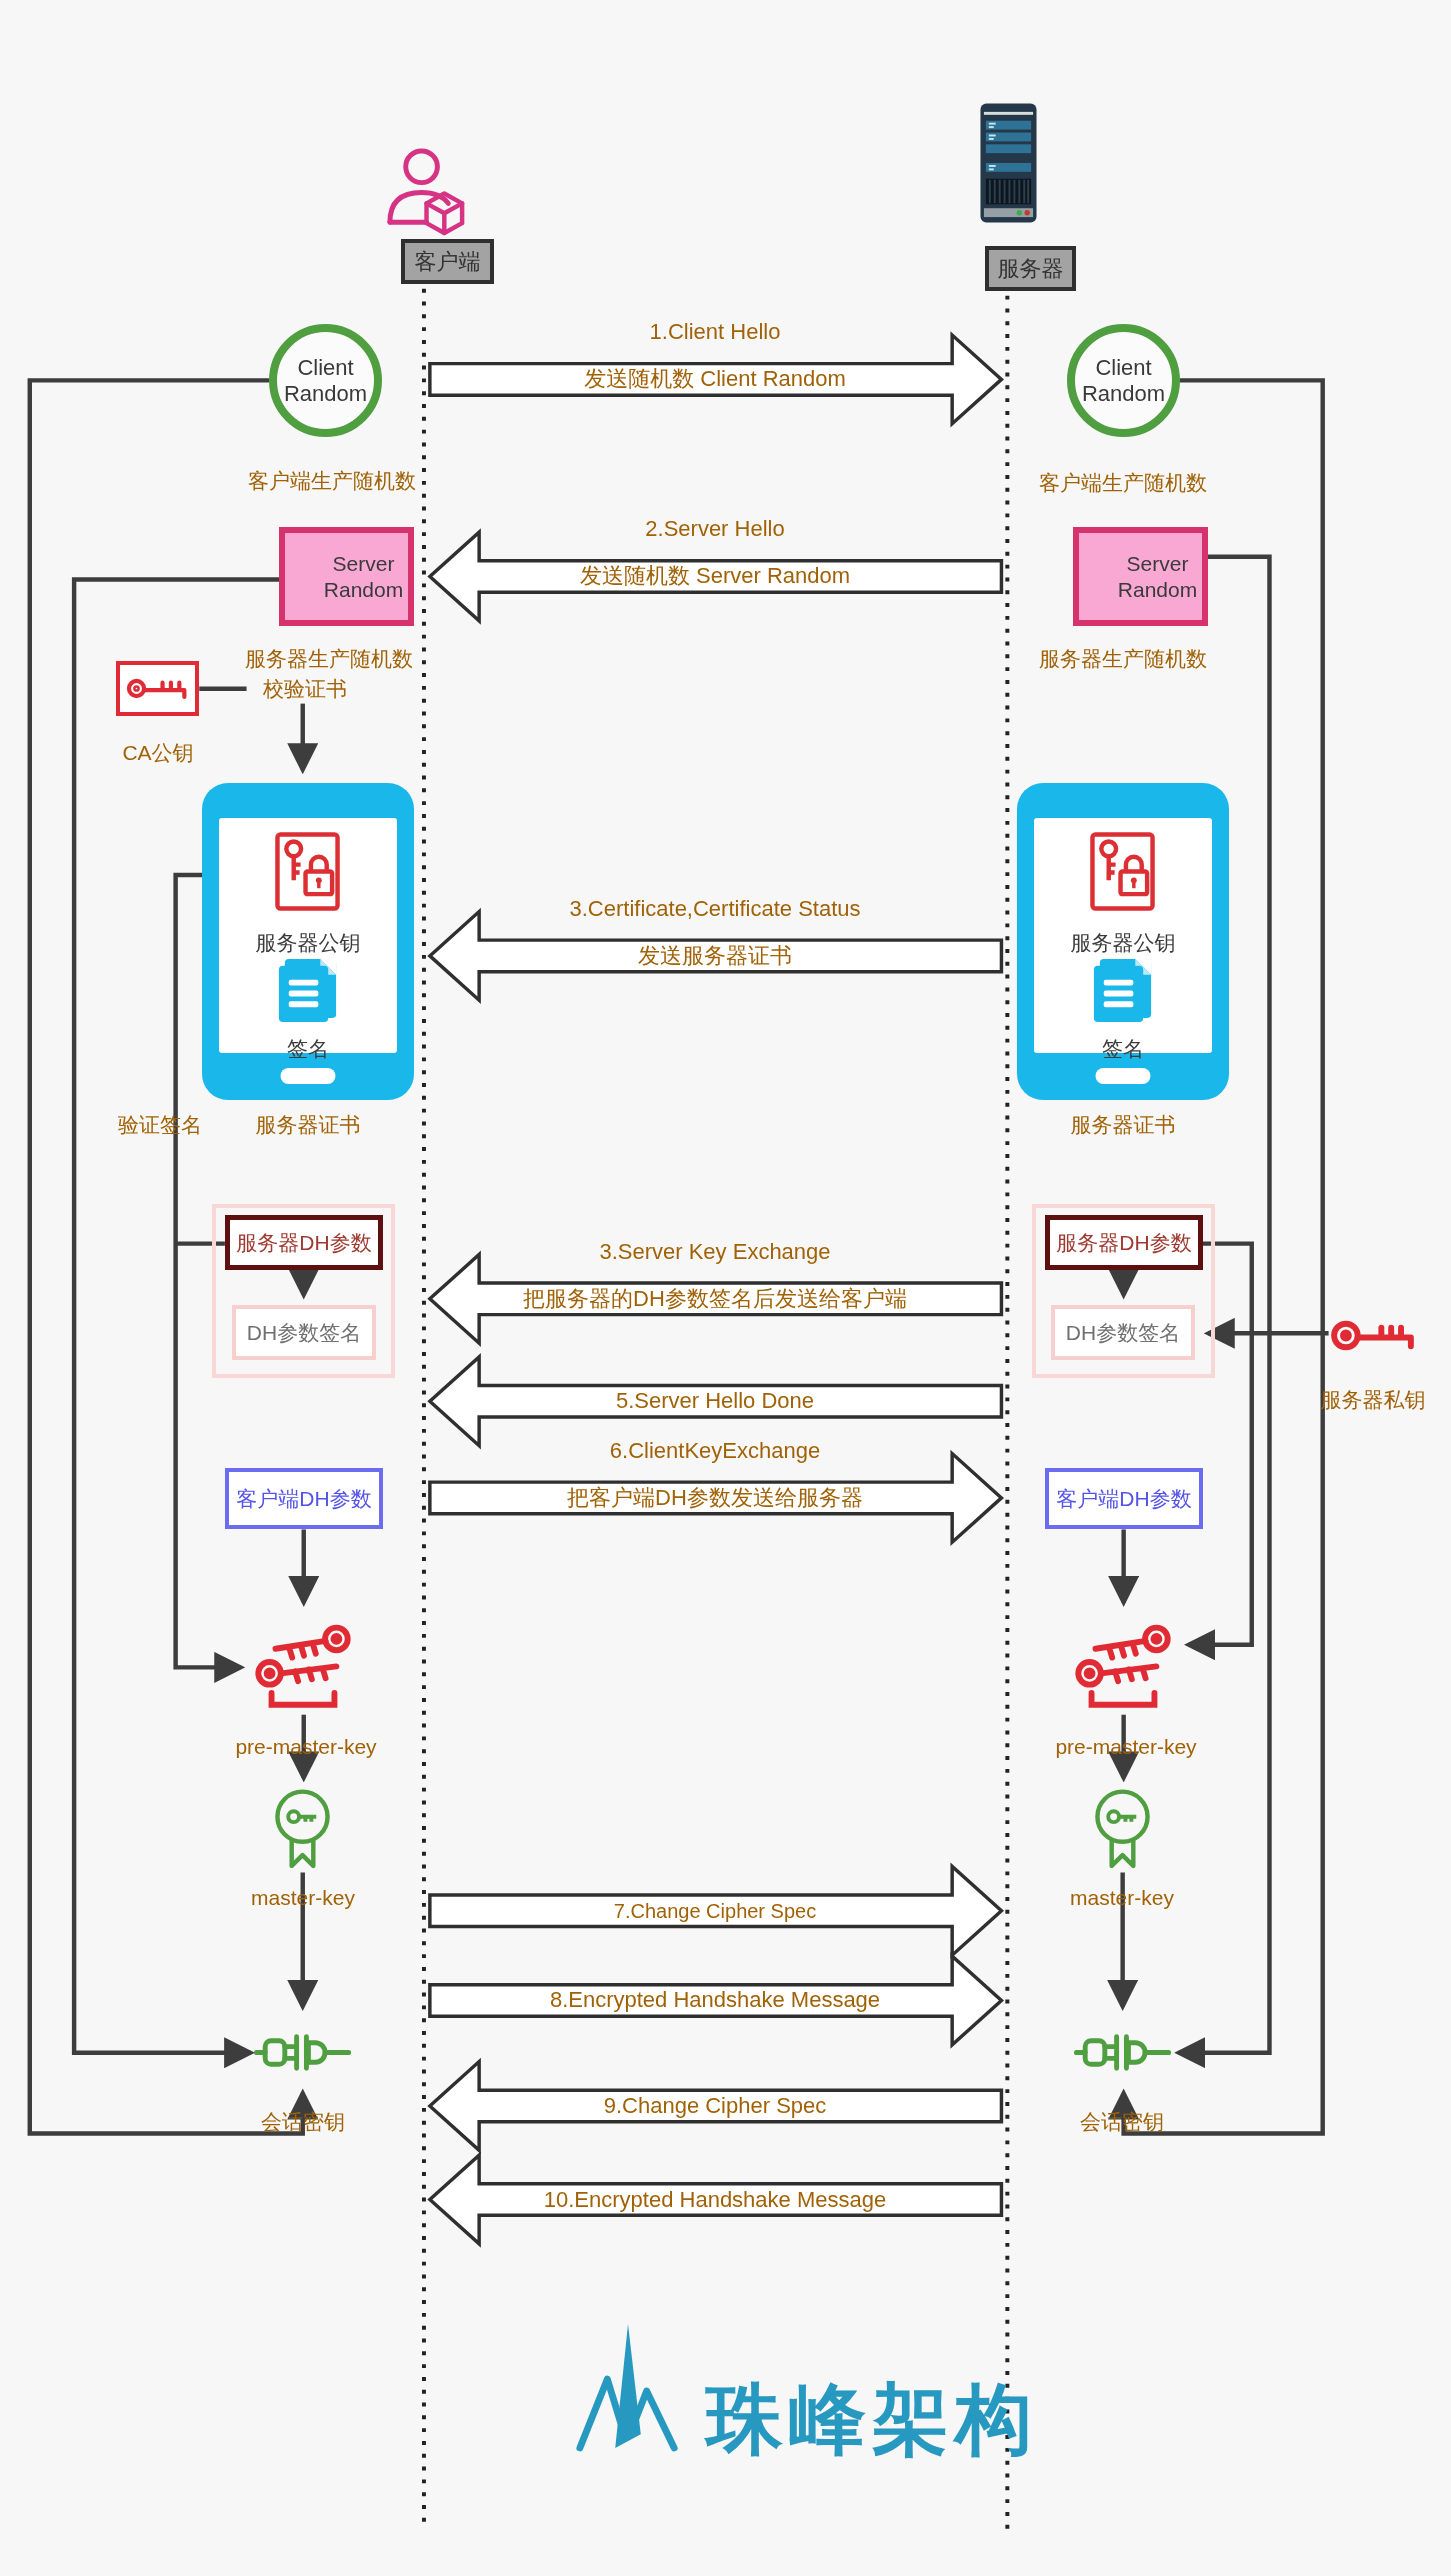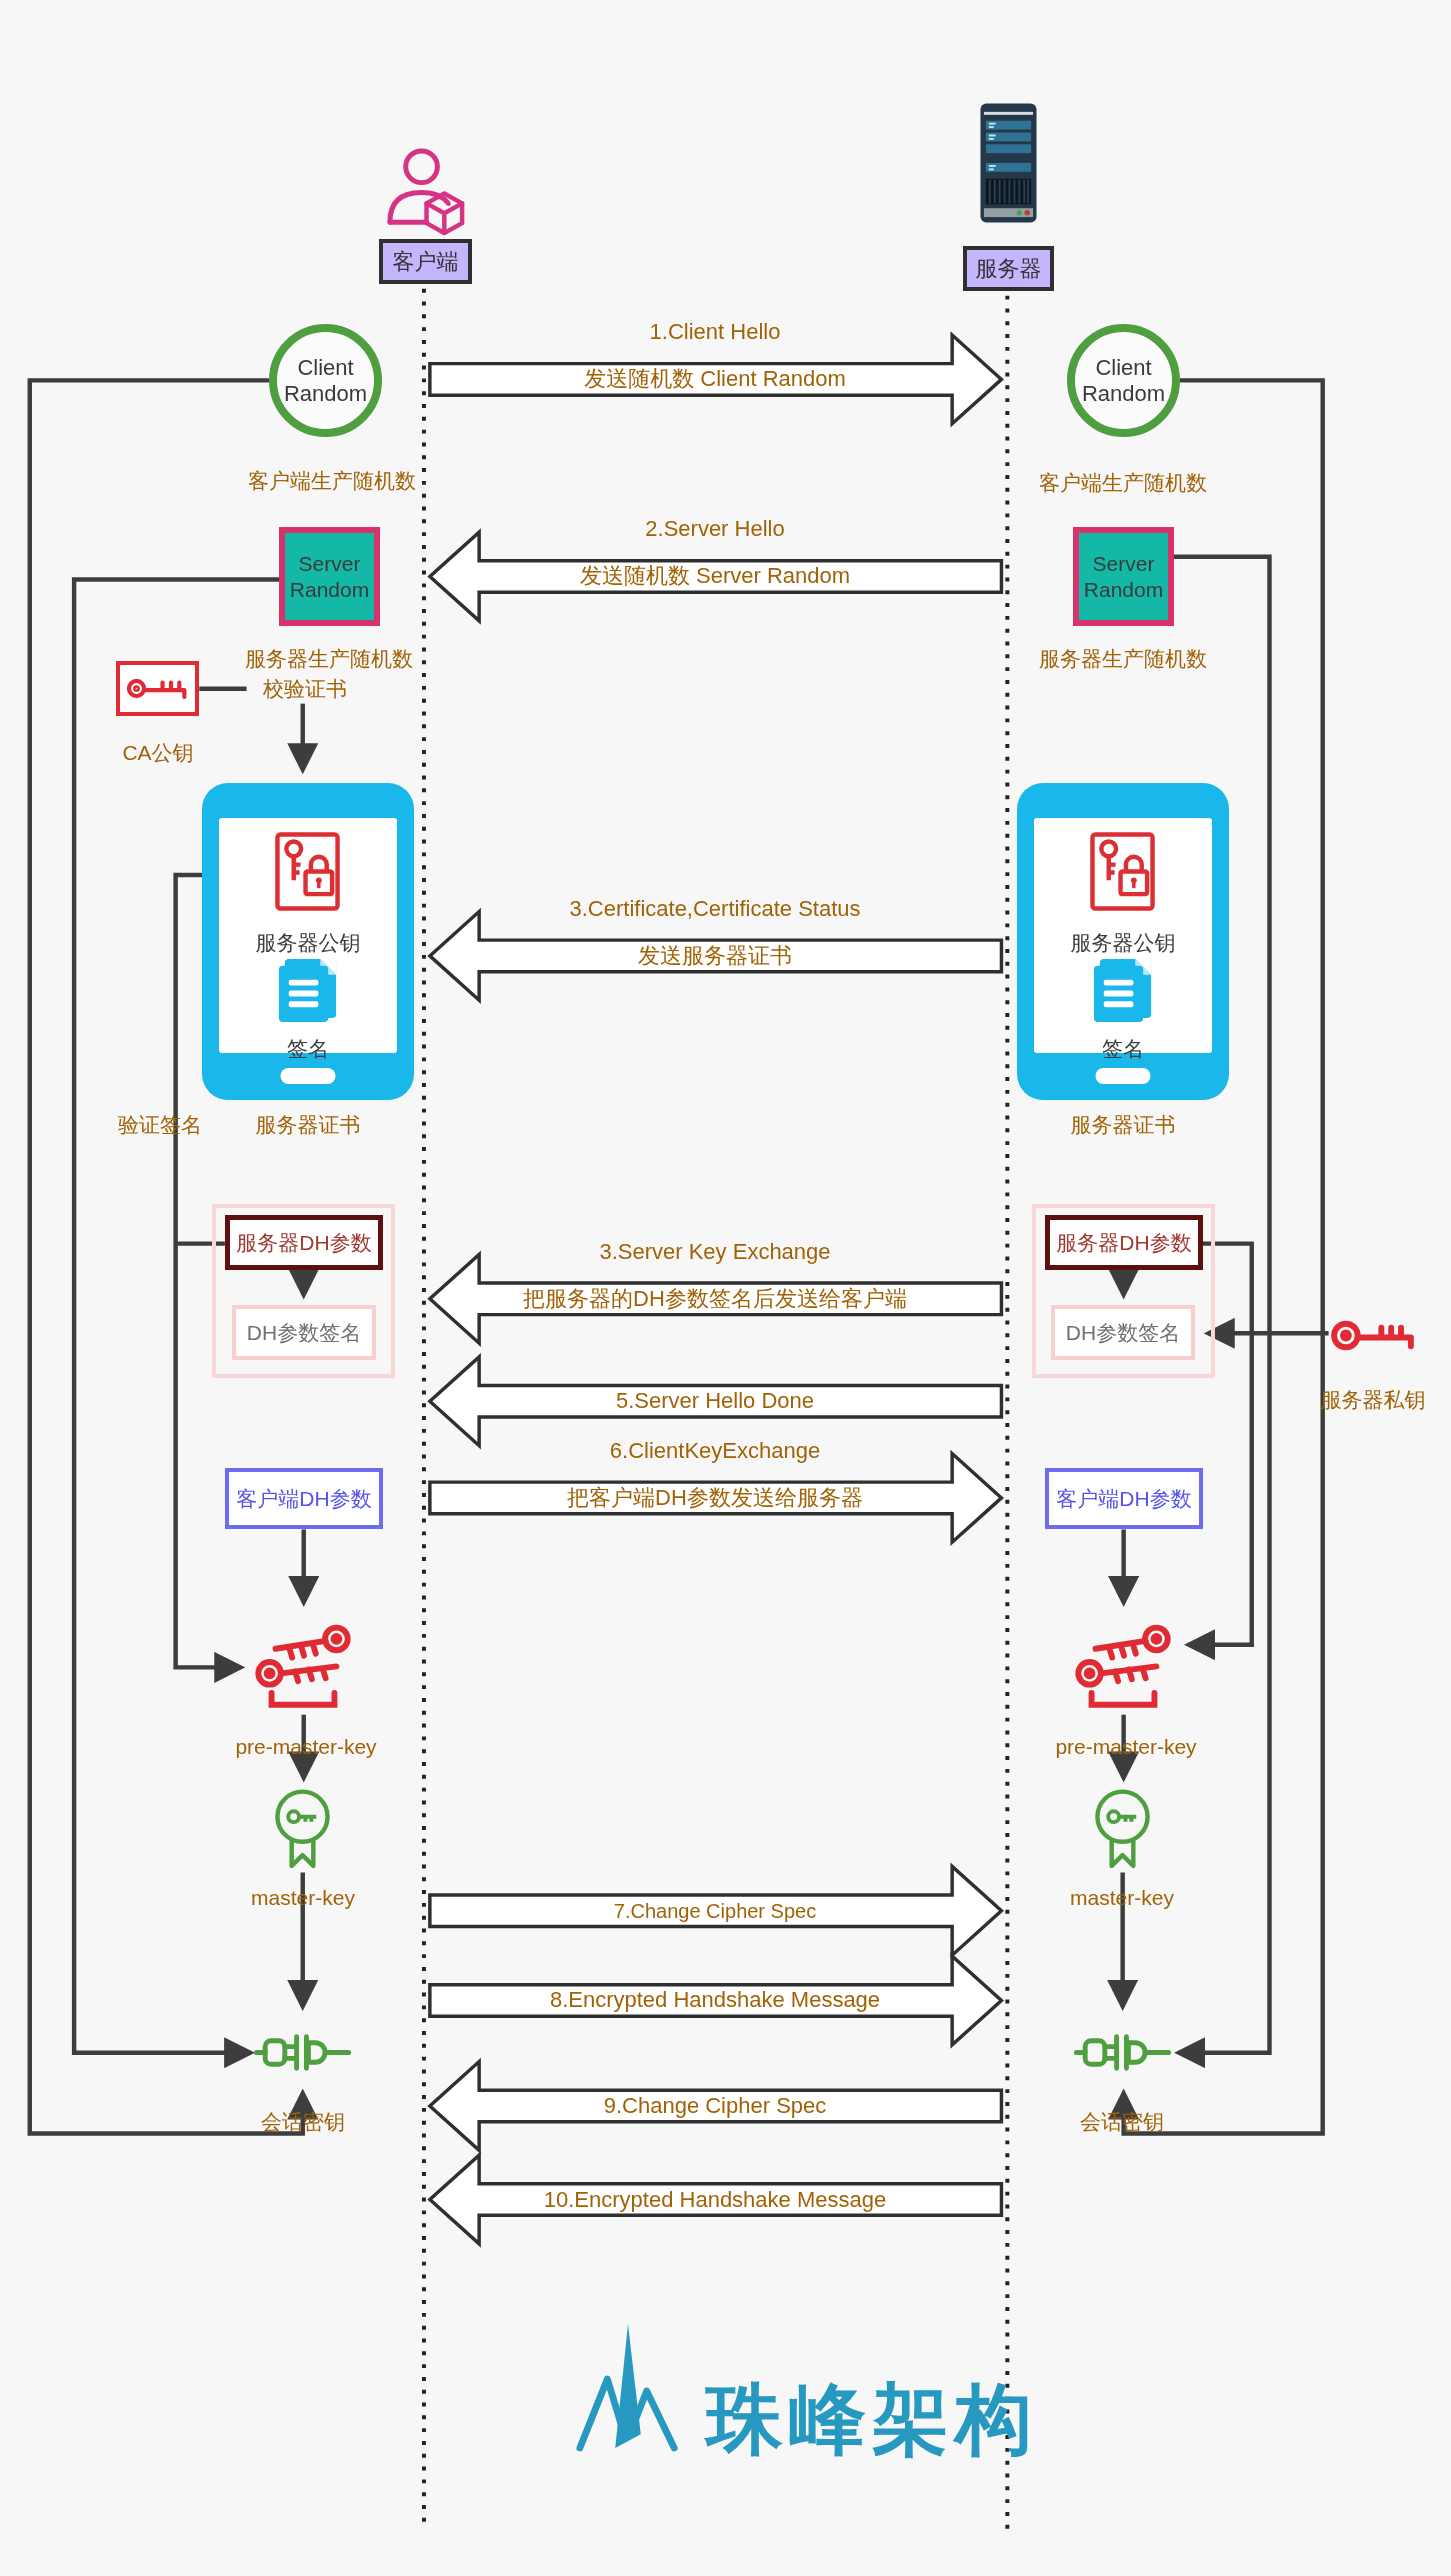--- a/index.html
+++ b/index.html
@@ -3,29 +3,29 @@
 <meta charset="utf-8">
 <style>
   html,body{margin:0;padding:0;background:#f7f7f7;}
   .canvas{position:relative;width:1452px;height:2576px;background:#f7f7f7;overflow:hidden;
           font-family:"Liberation Sans",sans-serif;}
   .wires{position:absolute;left:0;top:0;z-index:1;}
   .lbl{position:absolute;z-index:3;transform:translate(-50%,-50%);font-size:21px;color:#a16207;
        white-space:nowrap;line-height:1.2;}
   .title{position:absolute;z-index:3;transform:translate(-50%,-50%);font-size:23px;font-weight:bold;
          color:#c5590f;white-space:nowrap;letter-spacing:0.5px;}
-  .actor-box{position:absolute;z-index:3;background:#c4b5fd;border:4px solid #2f2f2f;display:flex;
-             align-items:center;justify-content:center;font-size:22px;color:#333;}
+  .actor-box{position:absolute;z-index:3;background:#a3a3a3;border:4px solid #2f2f2f;display:flex;
+             align-items:center;justify-content:center;font-size:22px;color:#333;margin-left:22px;}
   .circle{position:absolute;z-index:2;width:97px;height:97px;border:8px solid #4f9e3f;border-radius:50%;
           background:#fbfbfb;display:flex;align-items:center;justify-content:center;text-align:center;
           font-size:22px;color:#3a3a3a;line-height:1.15;}
   .circle span{width:87px;}
-  .srbox{position:absolute;z-index:2;width:89px;height:87px;border:6px solid #d6336c;background:#14b8a6;
+  .srbox{position:absolute;z-index:2;width:89px;height:87px;border:6px solid #d6336c;background:#f9a8d4;
          display:flex;align-items:center;justify-content:center;text-align:center;font-size:21px;
-         color:#3a3a3a;line-height:1.2;}
+         color:#3a3a3a;line-height:1.2;padding-left:34px;}
   .srbox span{width:85px;}
   .dh-outer{position:absolute;z-index:2;width:175px;height:166px;border:4px solid #f9d7d7;}
   .dh-dark{position:absolute;z-index:3;width:148px;height:45px;border:5px solid #5e1010;background:#fff;
            display:flex;align-items:center;justify-content:center;font-size:21px;color:#a03a31;}
   .dh-pink{position:absolute;z-index:3;width:136px;height:47px;border:4px solid #f8cfcf;background:#fff;
            display:flex;align-items:center;justify-content:center;font-size:21px;color:#707070;}
   .cdh{position:absolute;z-index:3;width:150px;height:53px;border:4px solid #6c6cf0;background:#fff;
        display:flex;align-items:center;justify-content:center;font-size:21px;color:#5353ea;}
   .tablet{position:absolute;z-index:2;width:212px;height:317px;background:#1ab7ea;border-radius:26px;}
   .screen{position:absolute;left:17px;top:35px;width:178px;height:235px;background:#fff;border-radius:3px;}

